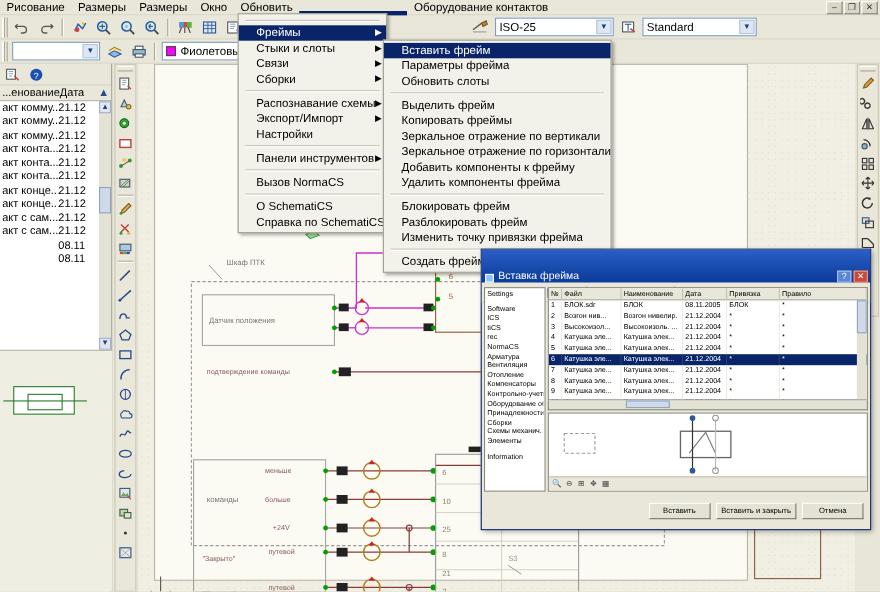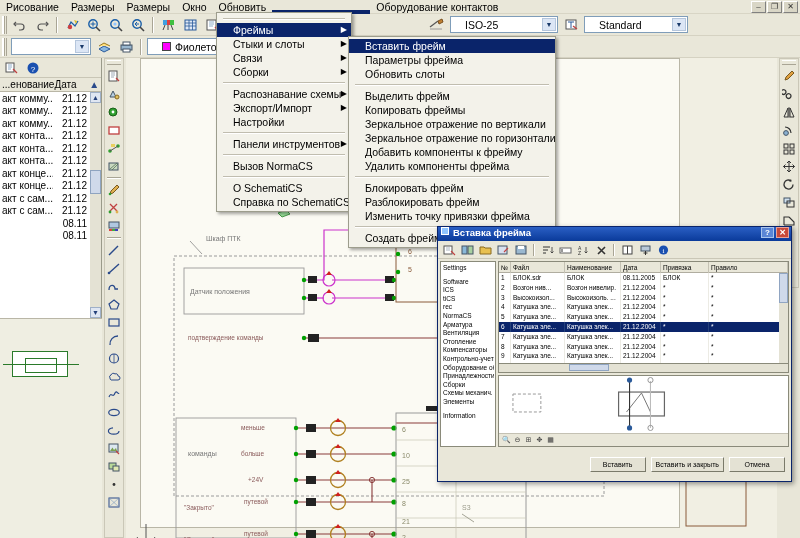--- a/index.html
+++ b/index.html
@@ -48,21 +48,21 @@
     border-left: 1px solid #fff; border-right: 1px solid #a9a595; }
   .tbtn {
     width: 20px; height: 19px; margin: 0 1px;
     display: flex; align-items: center; justify-content: center;
     font-size: 11px; color: #333; position: relative;
   }
   .tsep { width: 2px; height: 16px; margin: 0 3px;
     border-left: 1px solid #a9a595; border-right: 1px solid #fff; }
   .combo {
     height: 17px; background: #fff; border: 1px solid #7f9db9;
-    display: flex; align-items: center; font-size: 10.5px; padding-left: 14px;
+    display: flex; align-items: center; font-size: 10.5px; padding-left: 3px;
     position: relative; margin: 0 2px; color: #000;
   }
   .combo .arw {
     position: absolute; right: 1px; top: 1px; width: 14px; height: 13px;
     background: #dce6f5; border: 1px solid #b5c6dc;
     display: flex; align-items: center; justify-content: center;
     font-size: 7px; color: #1a3a6a;
   }
   .colorsw { width: 9px; height: 9px; background: #ff00ff; border: 1px solid #444; margin-right: 4px; }
 
@@ -78,21 +78,21 @@
   .doclist { position: absolute; top: 20px; left: 0; right: 0; bottom: 220px; background: #fff; }
   .dl-head {
     display: flex; height: 14px; background: #e9e7d9;
     border-bottom: 1px solid #b9b6a6; font-size: 10px; align-items: center;
   }
   .dl-head .c1 { flex: 1; padding-left: 2px; }
   .dl-head .c2 { width: 34px; }
   .dl-head .c3 { width: 14px; text-align: center; color: #2a4a8a; }
   .dl-row { display: flex; height: 12.5px; font-size: 10px; align-items: center; color: #000; }
   .dl-row .c1 { flex: 1; padding-left: 2px; overflow: hidden; white-space: nowrap; }
-  .dl-row .c2 { width: 34px; text-align: right; }
+  .dl-row .c2 { width: 34px; }
   .dl-row .c3 { width: 14px; }
   .dl-scroll { position: absolute; right: 0; top: 14px; bottom: 0; width: 11px; background: #e4e2d4; }
   .dl-thumb { position: absolute; top: 78px; left: 0; width: 11px; height: 24px;
     background: #cfd9ea; border: 1px solid #8fa4c0; }
   .dl-arrow { position: absolute; left: 0; width: 11px; height: 11px; background: #dfe6f2;
     border: 1px solid #9fb0c8; font-size: 7px; text-align: center; line-height: 9px; color: #24407a; }
 
   .docbottom {
     position: absolute; left: 0; bottom: 0; width: 102px; height: 220px;
     background: #efeee2; border-top: 1px solid #b9b6a6;
@@ -149,23 +149,23 @@
   #menu-konstruktor { left: 216px; top: 12px; width: 136px; }
   #menu-freimy { left: 348px; top: 36px; width: 208px; }
 
   
   .dlg {
     position: absolute; left: 437px; top: 226px; width: 355px; height: 256px;
     background: #e9e7d9; border: 1px solid #0a246a; z-index: 80;
     box-shadow: 2px 2px 5px rgba(0,0,0,.4);
   }
   .dlg-title {
-    height: 14px; background: linear-gradient(180deg,#2a5fc4,#0a3a9a);
-    display: flex; align-items: flex-start; color: #fff; font-size: 9.5px;
-    padding-left: 3px; font-weight: bold;
+    height: 30px; background: linear-gradient(180deg,#2a5fc4,#0a3a9a);
+    display: flex; align-items: flex-end; color: #fff; font-size: 9.5px;
+    padding-left: 3px; font-weight: normal;
   }
   .dlg-title .ic { width: 8px; height: 8px; background: #8fc4ff; border: 1px solid #fff; margin-right: 4px; }
   .dlg-title .btns { margin-left: auto; display: flex; gap: 2px; padding-right: 2px; }
   .dlg-title .tb { width: 13px; height: 11px; background: #5b86d6; border: 1px solid #a9c4ec;
     font-size: 8px; line-height: 9px; text-align: center; color: #fff; }
   .dlg-title .tb.x { background: #c8493a; border-color: #e8a096; }
 
   .dlg-tb { height: 18px; background: #e9e7d9; display: flex; align-items: center;
     border-bottom: 1px solid #cac7b7; padding-left: 2px; }
   .dtb { width: 16px; height: 15px; display: flex; align-items: center; justify-content: center;

